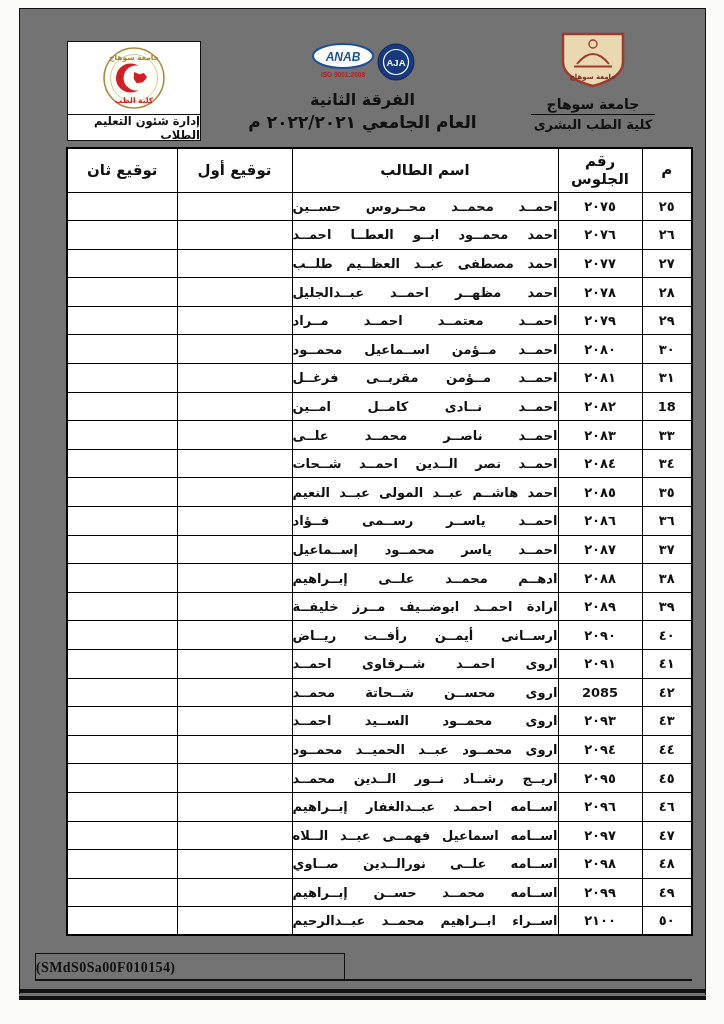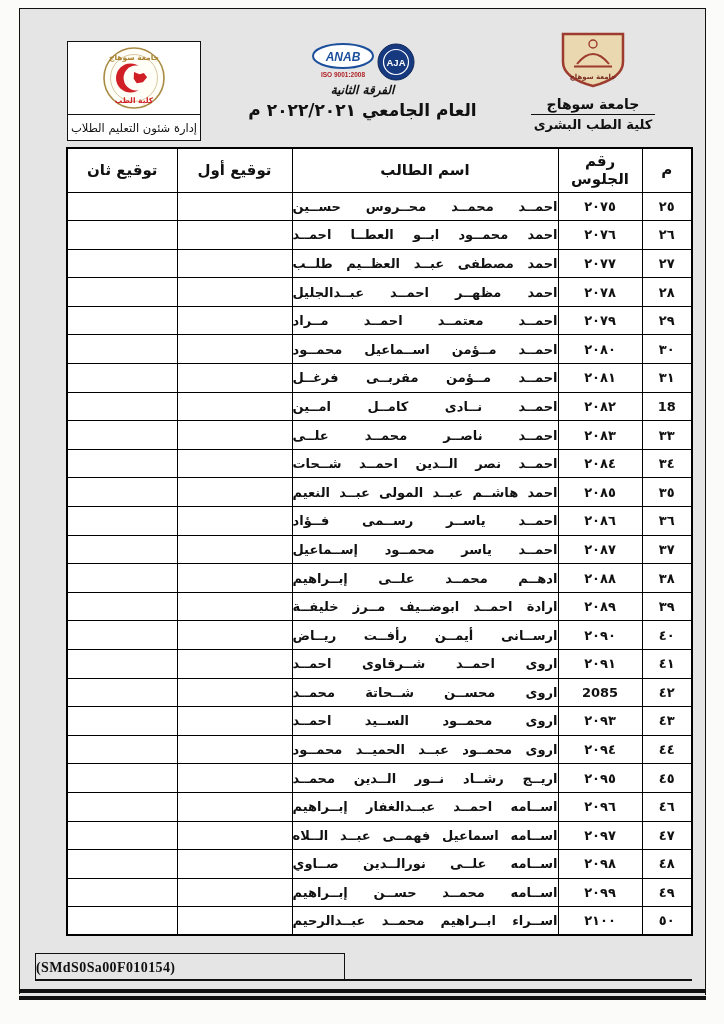--- a/index.html
+++ b/index.html
@@ -1,34 +1,34 @@
 <!DOCTYPE html>
 <html lang="ar"><head>
 <meta charset="utf-8">
 <style>
   * { margin:0; padding:0; box-sizing:border-box; }
   html,body { width:724px; height:1024px; background:#fbfbf9; font-family:"DejaVu Sans", sans-serif; color:#111; }
   .page { position:relative; width:724px; height:1024px; overflow:hidden; }
 
   .frame { position:absolute; top:8px; left:19px; width:687px; height:992px;
-           border:1.5px solid #111; border-bottom:11px double #111; background:#e5e5e5; }
+           border:1.5px solid #111; border-bottom:11px double #111; background:#737373; }
 
   
   .admin-box { position:absolute; top:32px; left:47px; width:134px; height:100px;
                border:1px solid #111; display:flex; flex-direction:column; background:#fff; }
   .admin-logo-wrap { flex:1; display:flex; align-items:center; justify-content:center;
                      border-bottom:1px solid #111; overflow:hidden; }
   .admin-label { height:25px; display:flex; align-items:center; justify-content:center;
-                 font-size:11.5px; font-weight:normal; direction:rtl; }
+                 font-size:11.5px; font-weight:bold; direction:rtl; }
 
   .center-head { position:absolute; top:34px; left:50%; transform:translateX(-50%);
                  width:260px; text-align:center; }
   .logo-row { display:flex; align-items:flex-start; justify-content:center; gap:2px; }
   .anab-block { display:flex; flex-direction:column; align-items:center; }
-  .grade-title { font-size:12px; font-weight:bold; direction:rtl;font-style:italic; }
+  .grade-title { margin-top:7px; font-size:16px; font-weight:bold; direction:rtl; }
   .year-title  { margin-top:3px; font-size:17px; font-weight:bold; direction:rtl; }
 
   .uni-head { position:absolute; top:22px; right:36px; width:152px; text-align:center; }
   .uni-name { display:block; margin:3px 14px 0; padding-bottom:2px; border-bottom:1.2px solid #111;
               font-size:14px; font-weight:bold; direction:rtl; }
   .fac-name { display:block; margin-top:2px; font-size:13px; font-weight:bold; direction:rtl; }
 
   
   table.students { position:absolute; top:138px; right:12px; border-collapse:collapse;
                    direction:rtl; background:#fff; border:2px solid #000; table-layout:fixed; }

